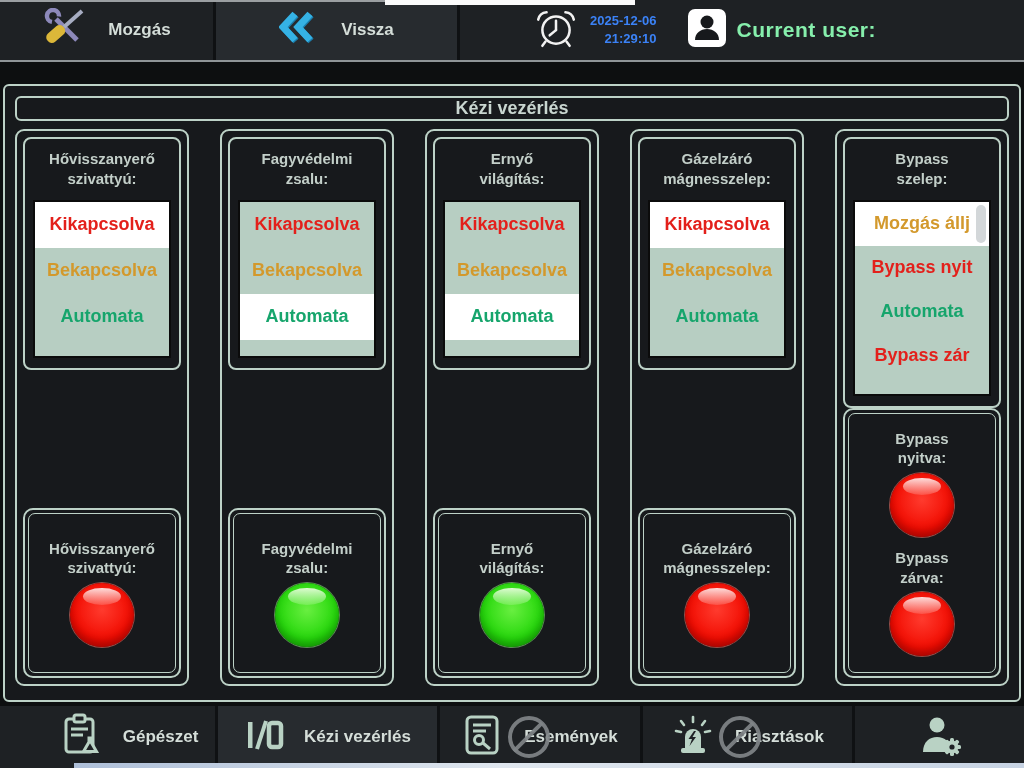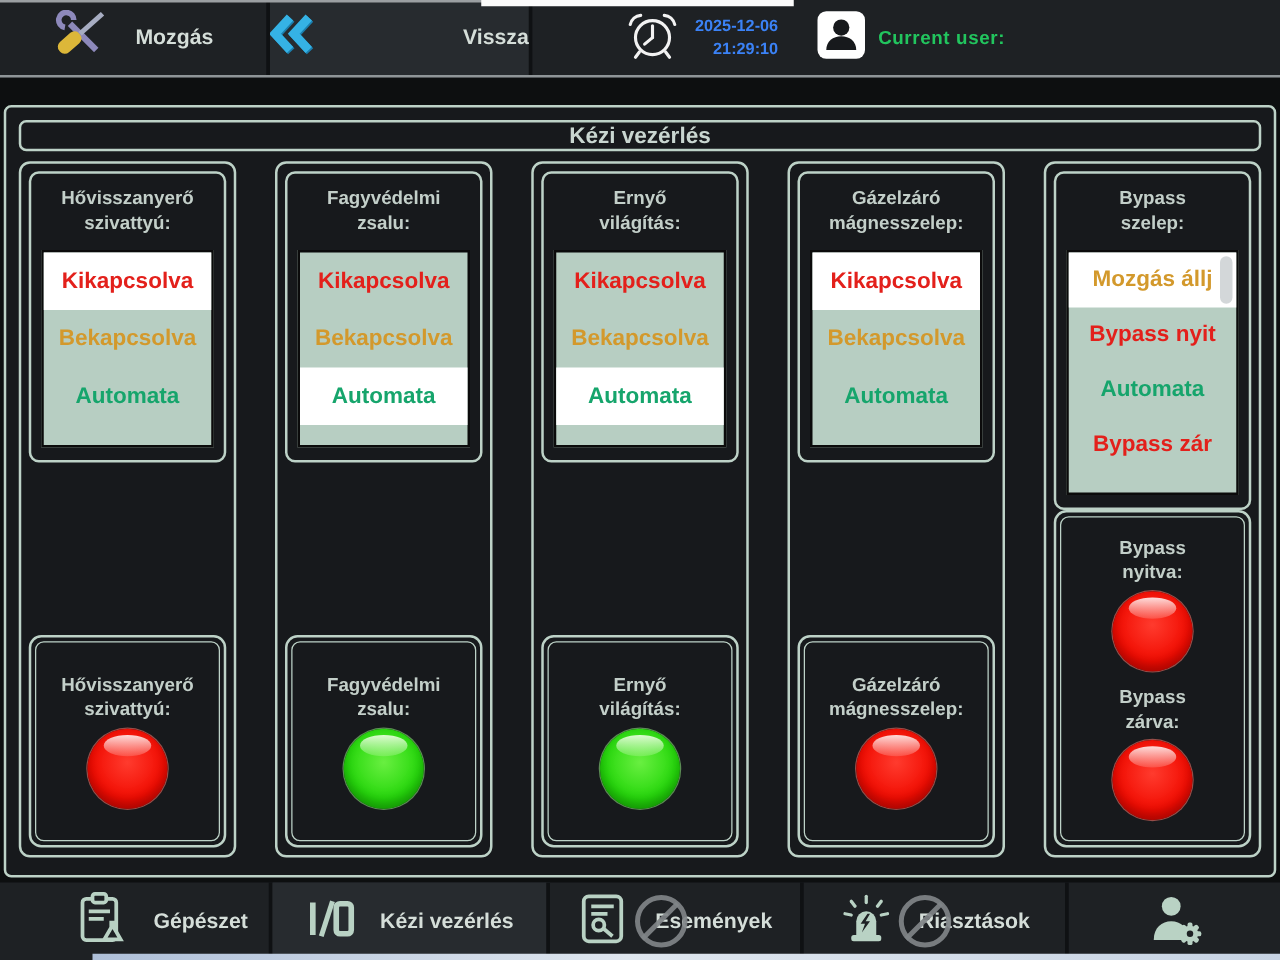--- a/index.html
+++ b/index.html
@@ -16,26 +16,26 @@
   .topbar{position:absolute;top:0;left:0;right:0;height:62px;background:#1e2124;display:flex;
           border-bottom:2px solid #8f9598;box-sizing:border-box;z-index:20;}
   .bottombar{position:absolute;top:706px;left:0;right:0;height:62px;background:#1e2124;display:flex;z-index:20;}
   .bar-btn{display:flex;align-items:center;justify-content:center;gap:20px;height:100%;
           border-right:3px solid #0f1113;box-sizing:border-box;color:#d5ded9;font-weight:bold;font-size:17px;}
   .bar-btn.current{background:#272b2f;}
   .bar-label{white-space:nowrap;}
 
   .tb-stats{width:76px;}
   .tb-next{width:216px;}
-  .tb-back{width:210px;justify-content:space-between;}
+  .tb-back{width:244px;}
   .tb-right{display:flex;align-items:center;flex:1;}
   .clock-icon{margin-left:74px;}
   .datetime{margin-left:12px;color:#3b82f6;font-weight:bold;font-size:13px;line-height:1.35;text-align:right;}
   .user-badge{margin-left:30px;}
-  .current-user{margin-left:10px;color:#22c55e;font-weight:600;font-size:15px;letter-spacing:.5px;}
+  .current-user{margin-left:10px;color:#86efac;font-weight:600;font-size:21px;letter-spacing:.5px;}
 
   .bb-login{width:76px;}
   .bb-mech{width:218px;padding-left:44px;}
   .bb-manual{width:222px;}
   .bb-events{width:203px;}
   .bb-alarms{width:212px;}
   .bb-usergear{flex:1;}
 
   .label-wrap{position:relative;display:inline-block;}
   .ban{position:absolute;width:34px;height:34px;border:4px solid rgba(128,132,136,.92);border-radius:50%;

